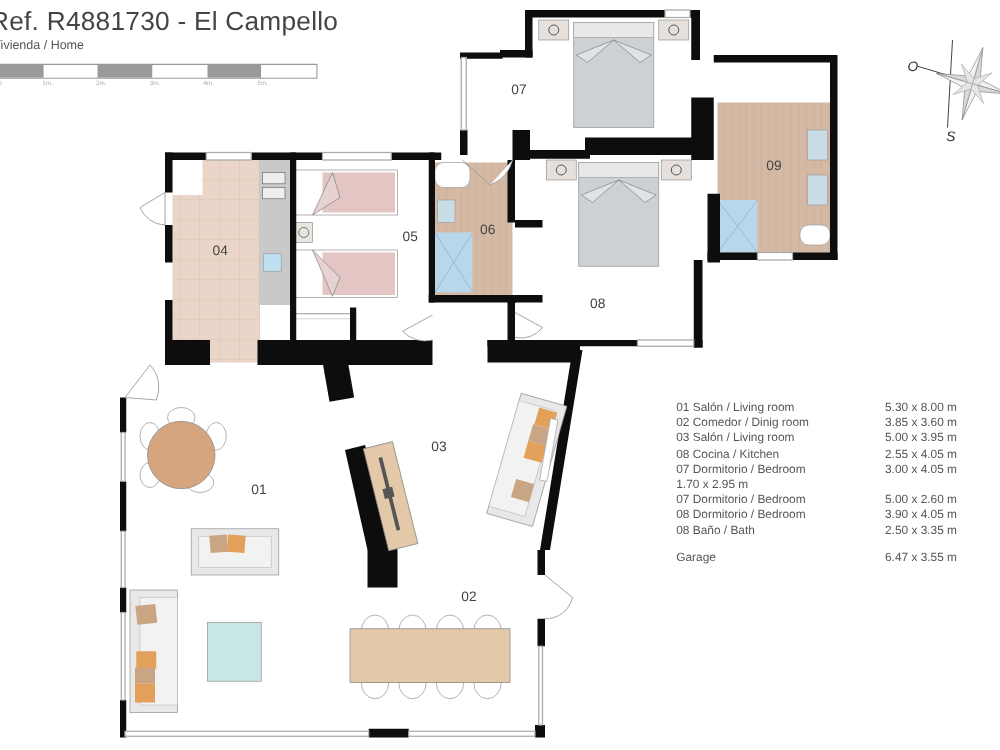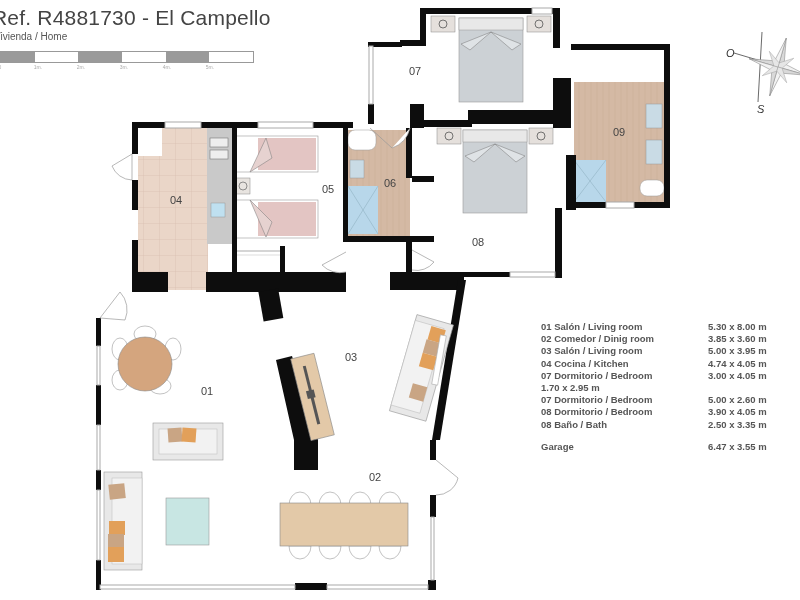--- a/index.html
+++ b/index.html
@@ -6,21 +6,21 @@
   body{width:800px;height:600px;position:relative;overflow:hidden;font-family:"Liberation Sans",sans-serif;color:#333;}
   .title{position:absolute;left:-8px;top:6px;font-size:21px;color:#444;letter-spacing:0.2px;white-space:nowrap;}
   .subtitle{position:absolute;left:-6px;top:31px;font-size:10px;color:#555;white-space:nowrap;}
   .scalebar{position:absolute;left:-10px;top:51px;width:262px;height:10px;border:1px solid #999;display:flex;}
   .scalebar .seg{flex:1;height:100%;}
   .scalebar .seg.dark{background:#9a9a9a;}
   .scalebar .seg.light{background:#fff;}
   .scalelabels{position:absolute;left:0;top:64px;width:260px;height:8px;}
   .scalelabels span{position:absolute;font-size:5px;color:#aaa;transform:translateX(-50%);}
   .plan{position:absolute;left:0;top:0;}
-  .legend{position:absolute;left:541px;top:321px;font-size:9.5px;color:#555;line-height:12.2px;font-weight:bold;}
+  .legend{position:absolute;left:541px;top:321px;font-size:9.5px;color:#555;line-height:12.2px;}
   .legend .row{display:flex;white-space:nowrap;}
   .legend .name{width:167px;}
   .legend .dim{width:80px;}
   .legend .gap{height:10px;}
   .compass{position:absolute;left:718px;top:30px;}
   .room-label{font-family:"Liberation Sans",sans-serif;font-size:11px;fill:#444;}
   .compass-label{font-family:"Liberation Sans",sans-serif;font-size:11px;font-style:italic;fill:#333;}
 </style>
 </head>
 <body>
@@ -294,22 +294,22 @@
     </div>
   <div class="row">
       <span class="name">02 Comedor / Dinig room</span>
       <span class="dim">3.85 x 3.60 m</span>
     </div>
   <div class="row">
       <span class="name">03 Salón / Living room</span>
       <span class="dim">5.00 x 3.95 m</span>
     </div>
   <div class="row">
-      <span class="name">04 Cocina / Kitchen</span>
-      <span class="dim">4.74 x 4.05 m</span>
+      <span class="name">08 Cocina / Kitchen</span>
+      <span class="dim">2.55 x 4.05 m</span>
     </div>
   <div class="row">
       <span class="name">07 Dormitorio / Bedroom</span>
       <span class="dim">3.00 x 4.05 m</span>
     </div>
   <div class="row">
       <span class="dim">1.70 x 2.95 m</span>
     </div>
   <div class="row">
       <span class="name">07 Dormitorio / Bedroom</span>

